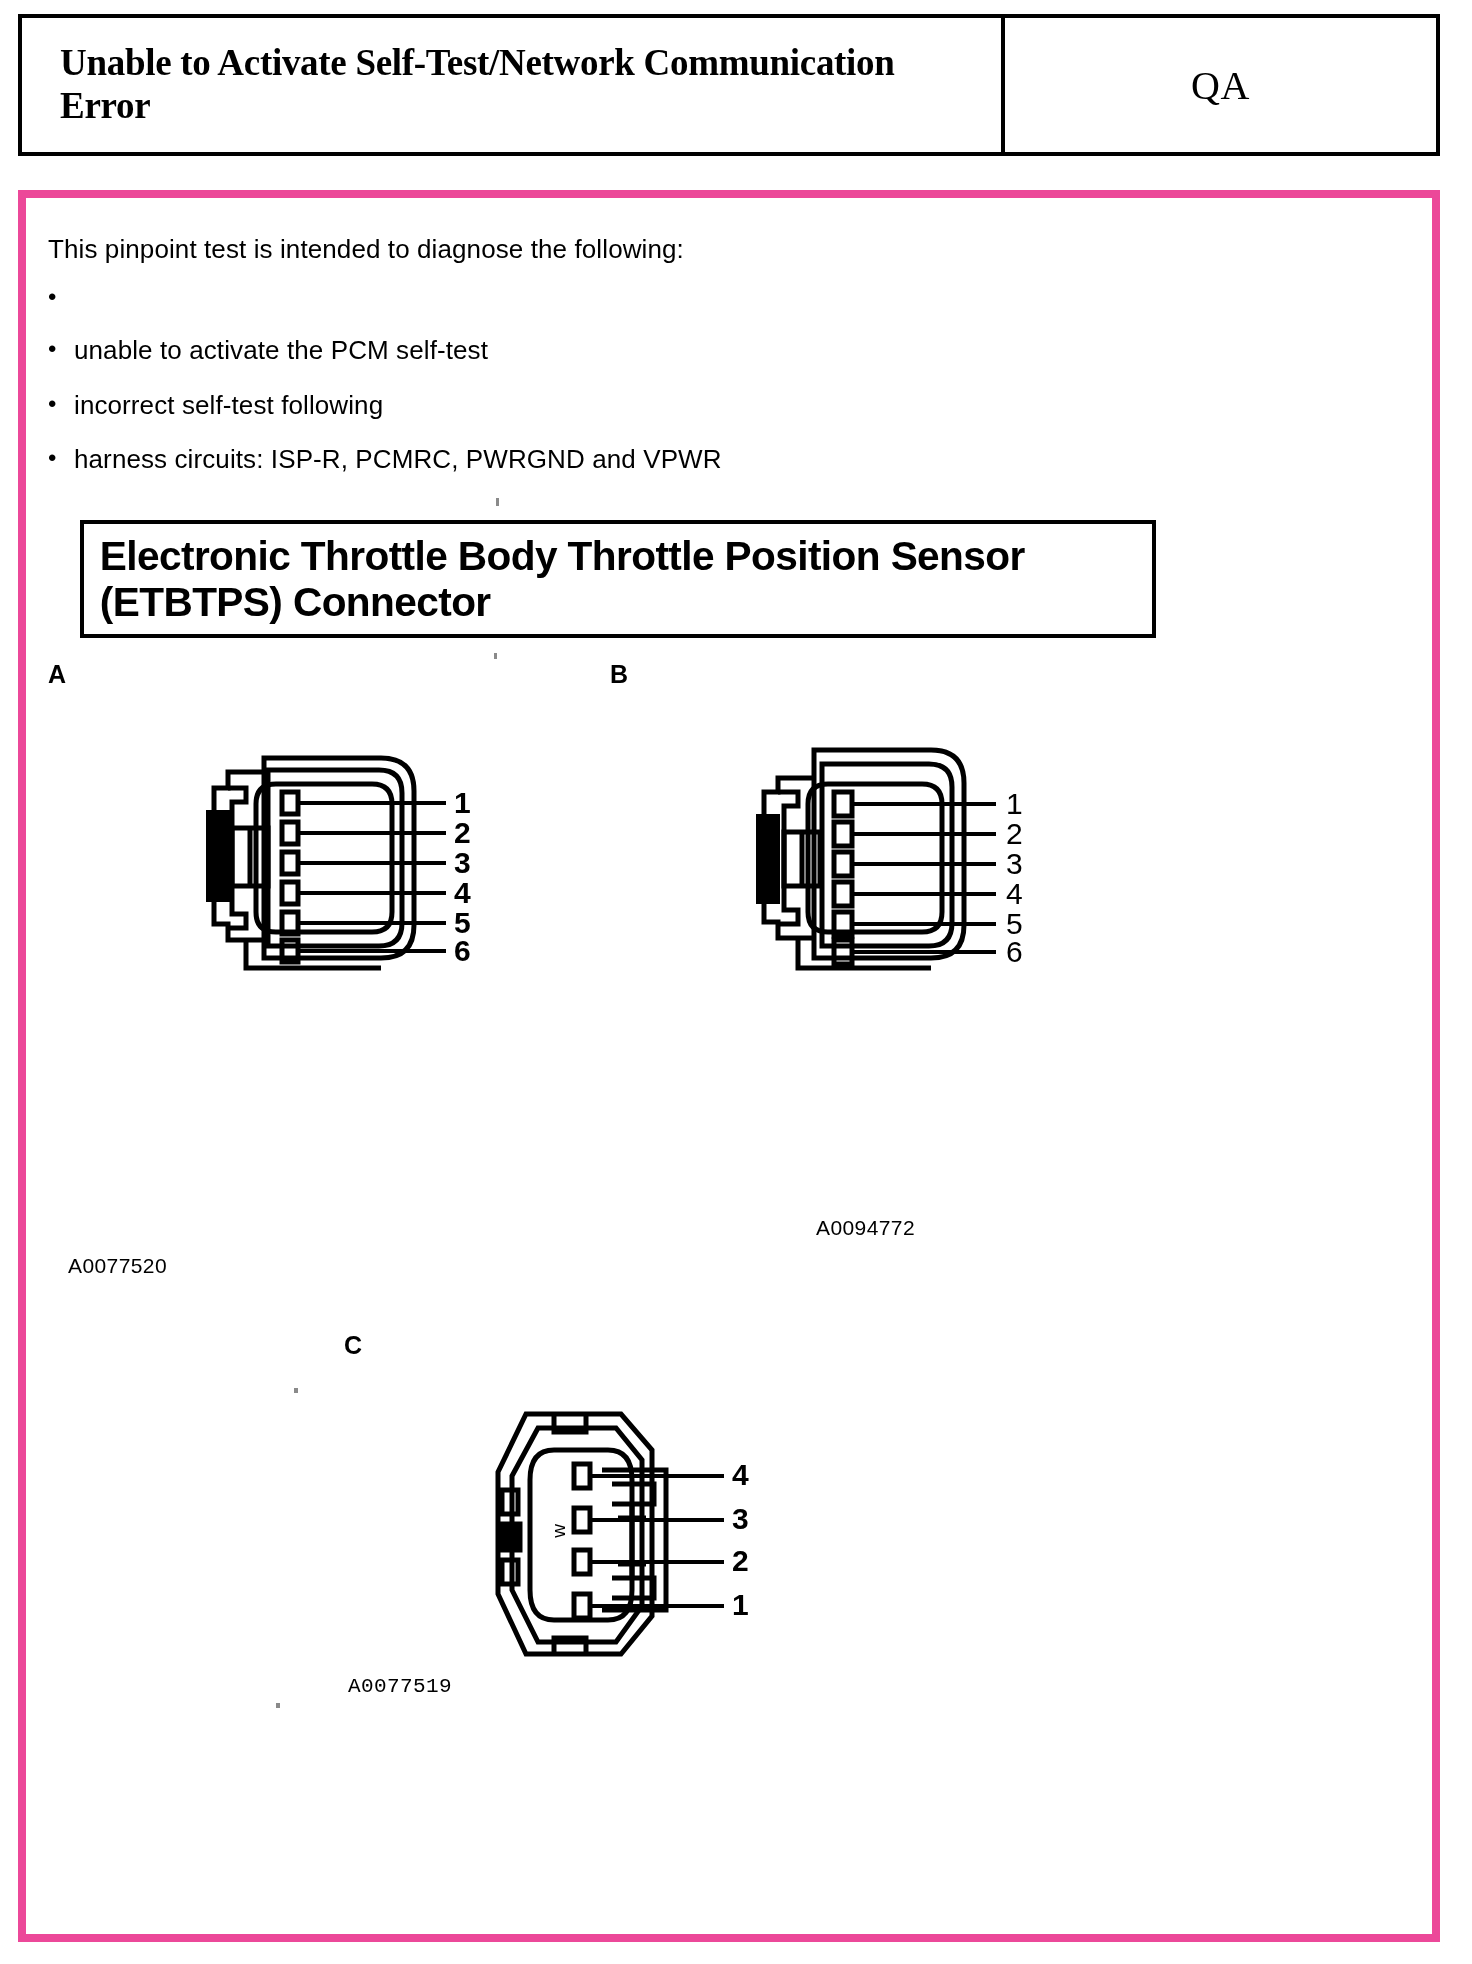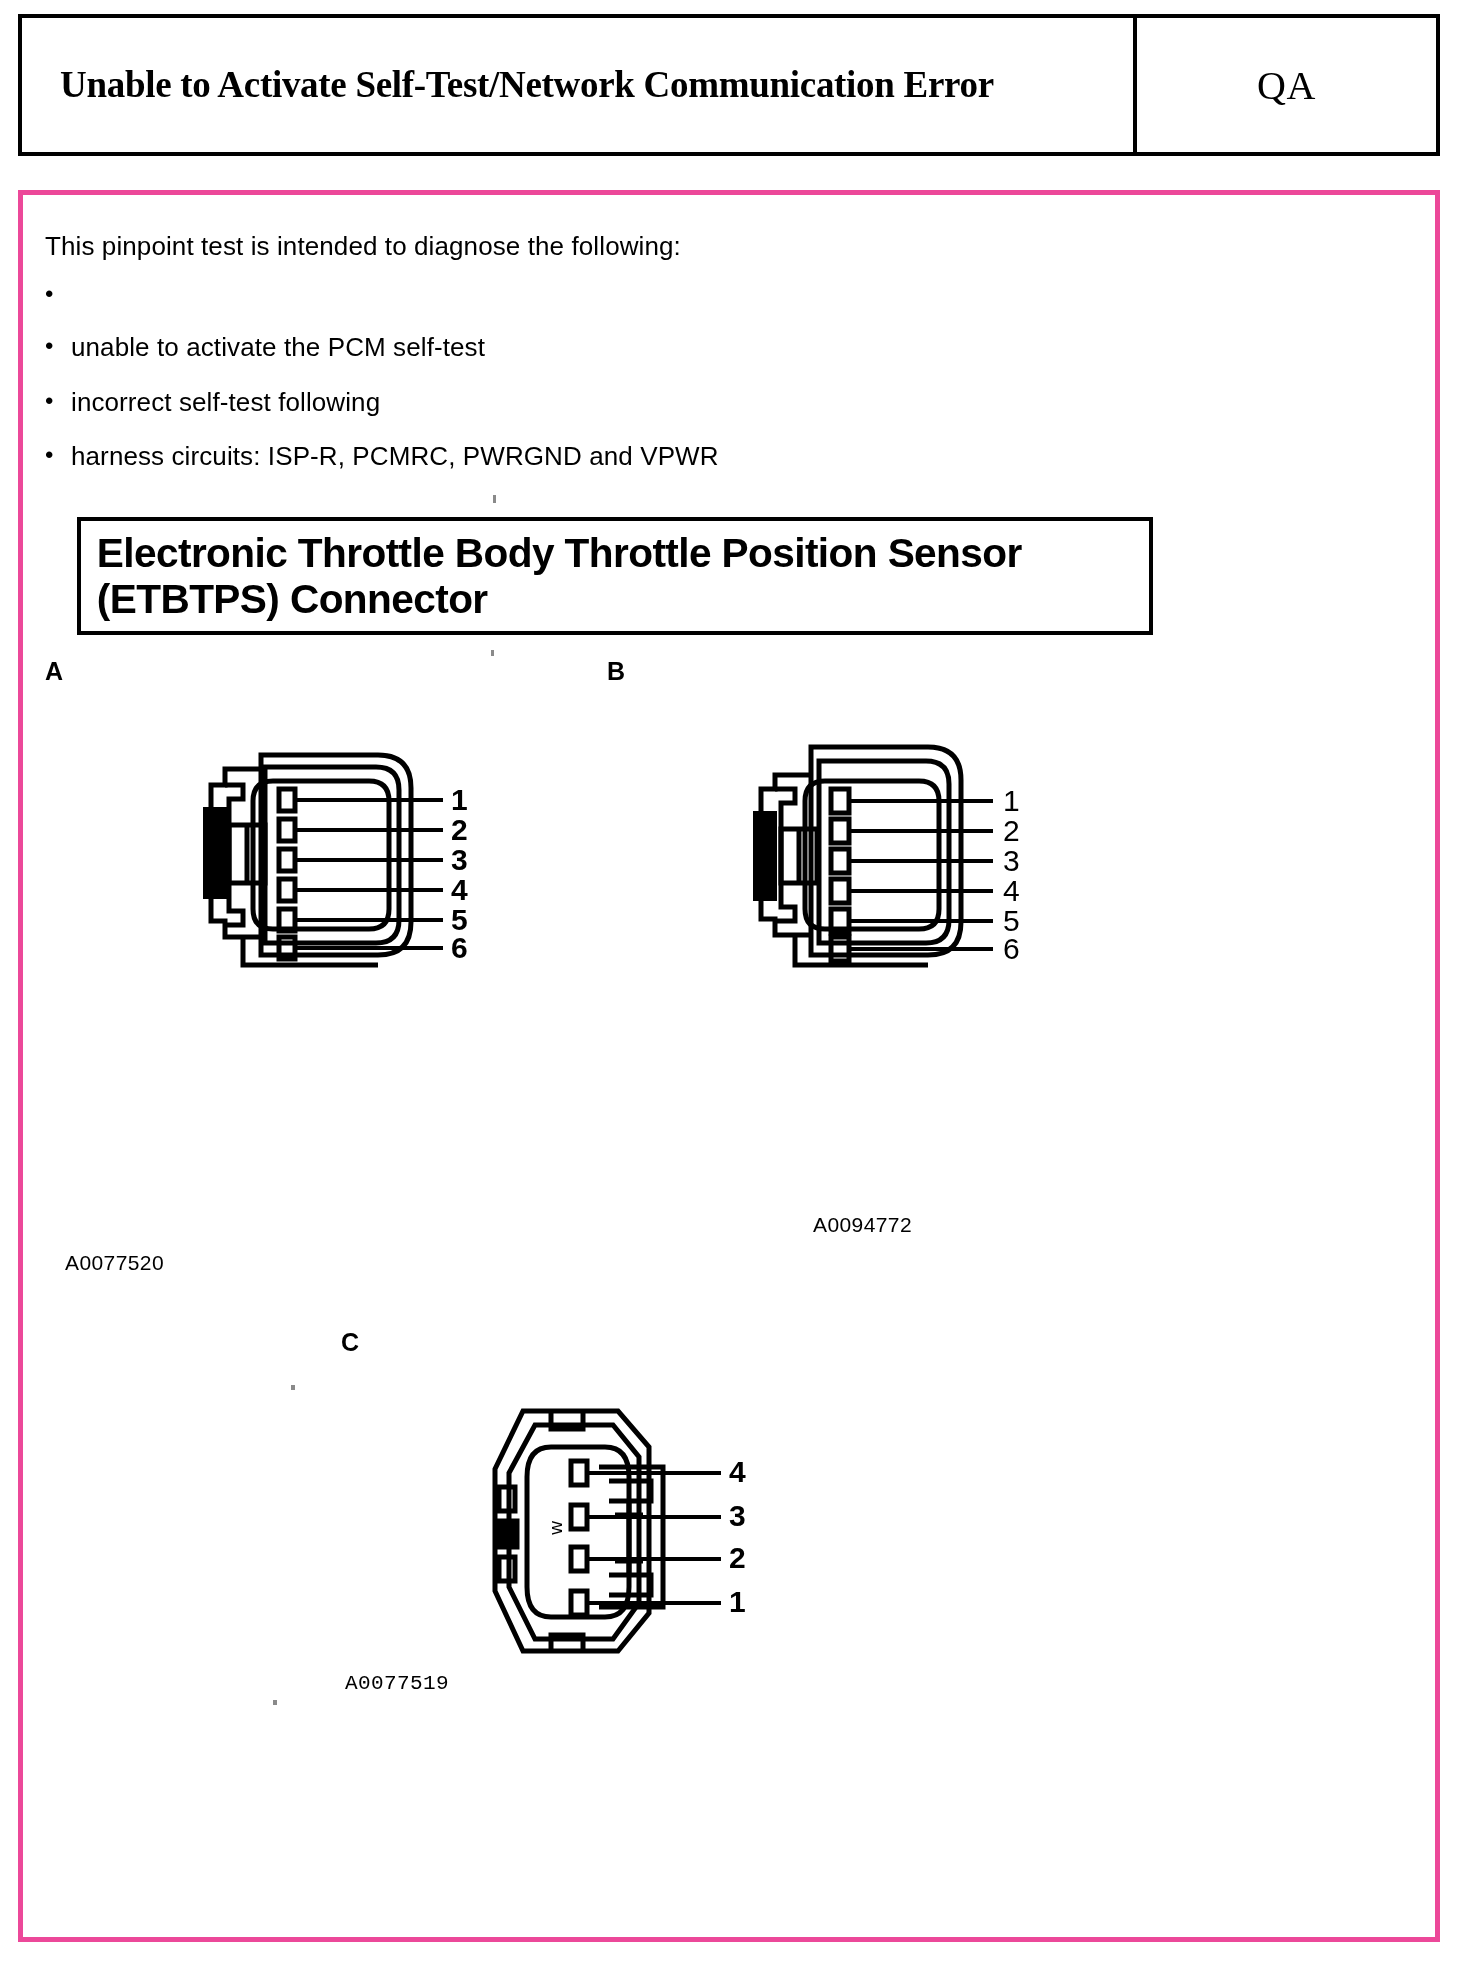--- a/index.html
+++ b/index.html
@@ -8,42 +8,42 @@
     font-family:"Liberation Sans", sans-serif;
     color:#000;overflow:hidden;
   }
 
   
   .header-table{
     position:absolute;left:18px;top:14px;width:1422px;height:142px;
     border:4px solid #000;box-sizing:border-box;display:flex;
   }
   .header-title-cell{
-    width:1115px;box-sizing:border-box;
+    width:983px;box-sizing:border-box;
     border-right:4px solid #000;
     display:flex;align-items:center;
     padding-left:38px;padding-right:10px;
   }
   .header-title{
     font-family:"Liberation Serif", serif;
     font-weight:bold;font-size:37px;line-height:1.16;
     letter-spacing:-0.3px;
   }
   .header-code-cell{
     flex:1;display:flex;align-items:center;justify-content:center;
   }
   .header-code{
     font-family:"Liberation Serif", serif;
     font-weight:normal;font-size:40px;letter-spacing:0.5px;
   }
 
   
   .body-box{
     position:absolute;left:18px;top:190px;width:1422px;height:1752px;
-    border:5px solid #ec4899;box-sizing:border-box;
+    border:8px solid #ec4899;box-sizing:border-box;
   }
 
   
   .intro{
     position:absolute;left:22px;top:36px;
     font-size:26px;letter-spacing:0.1px;
   }
   .bullets{
     position:absolute;left:22px;top:84px;width:1200px;
   }

